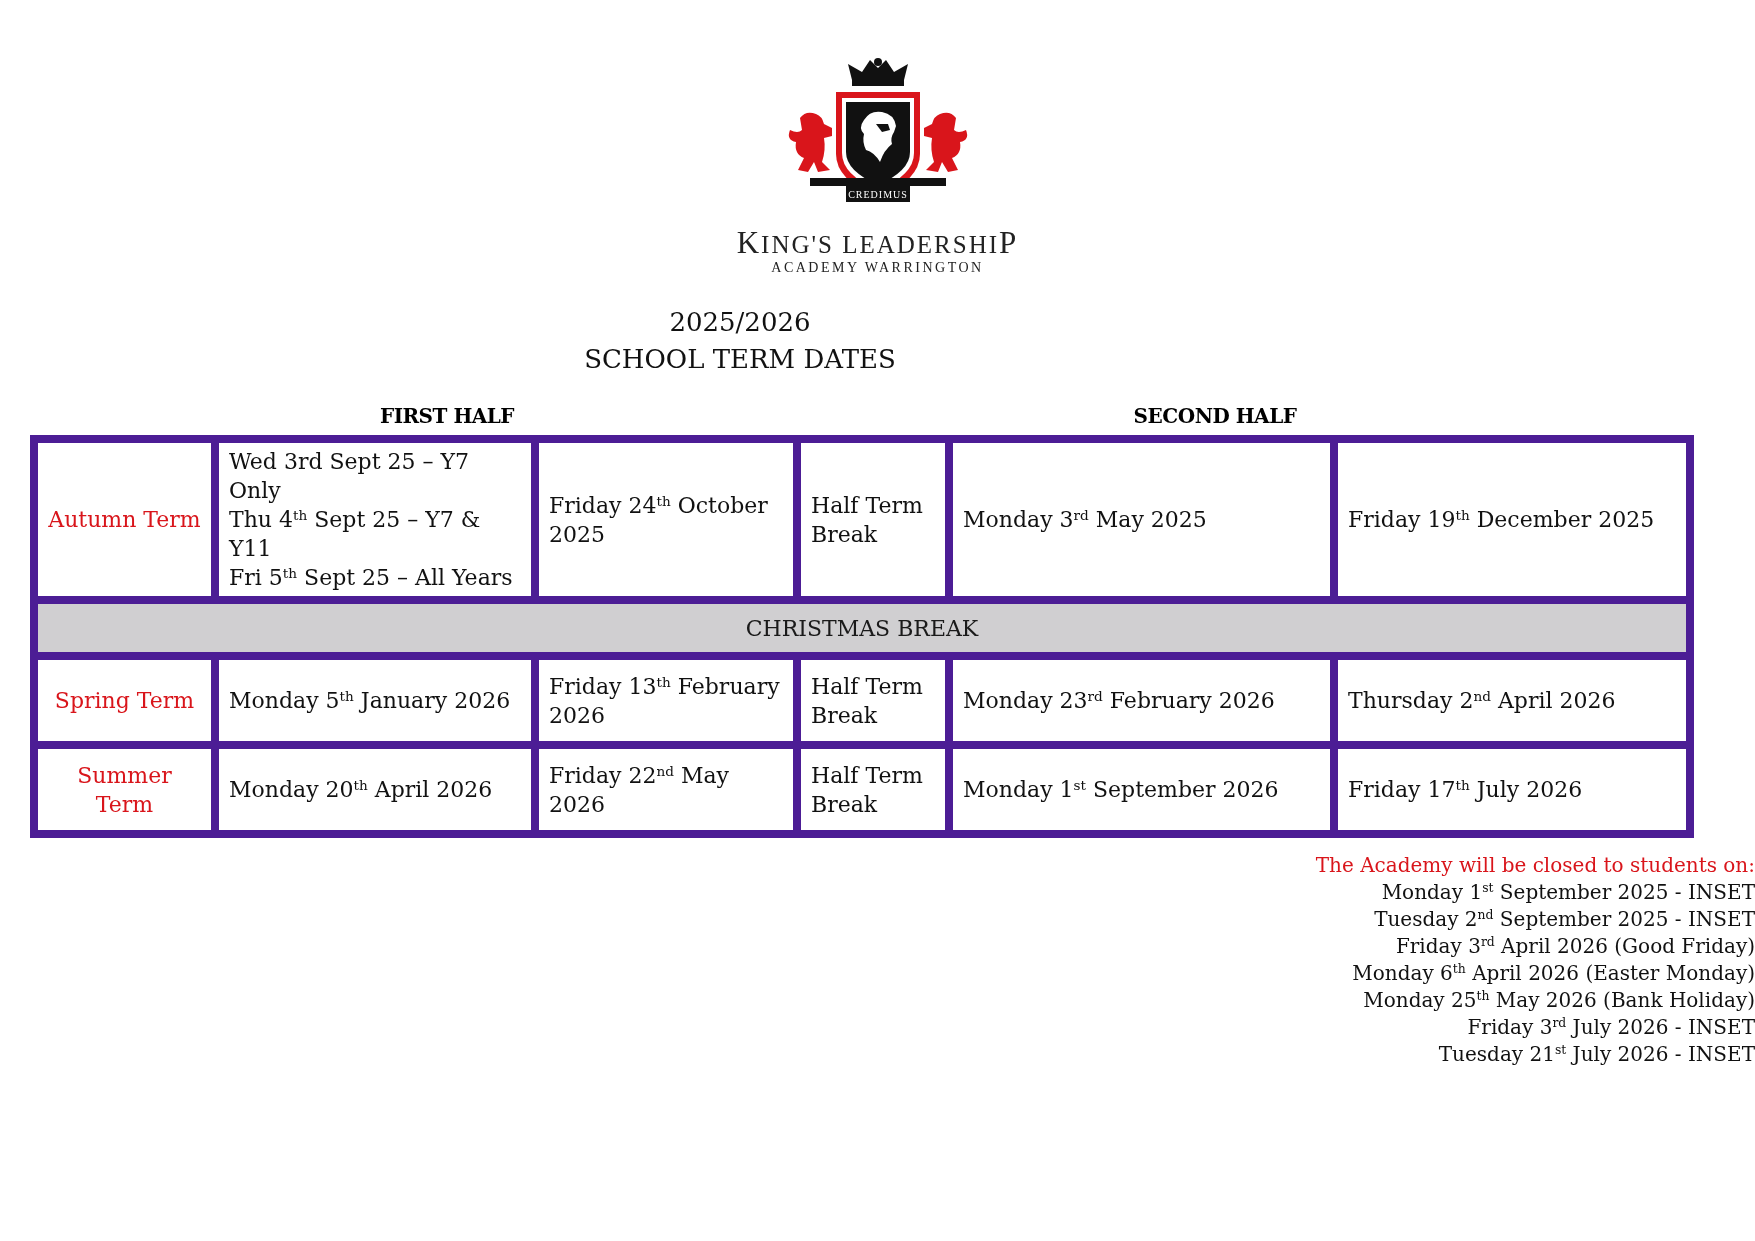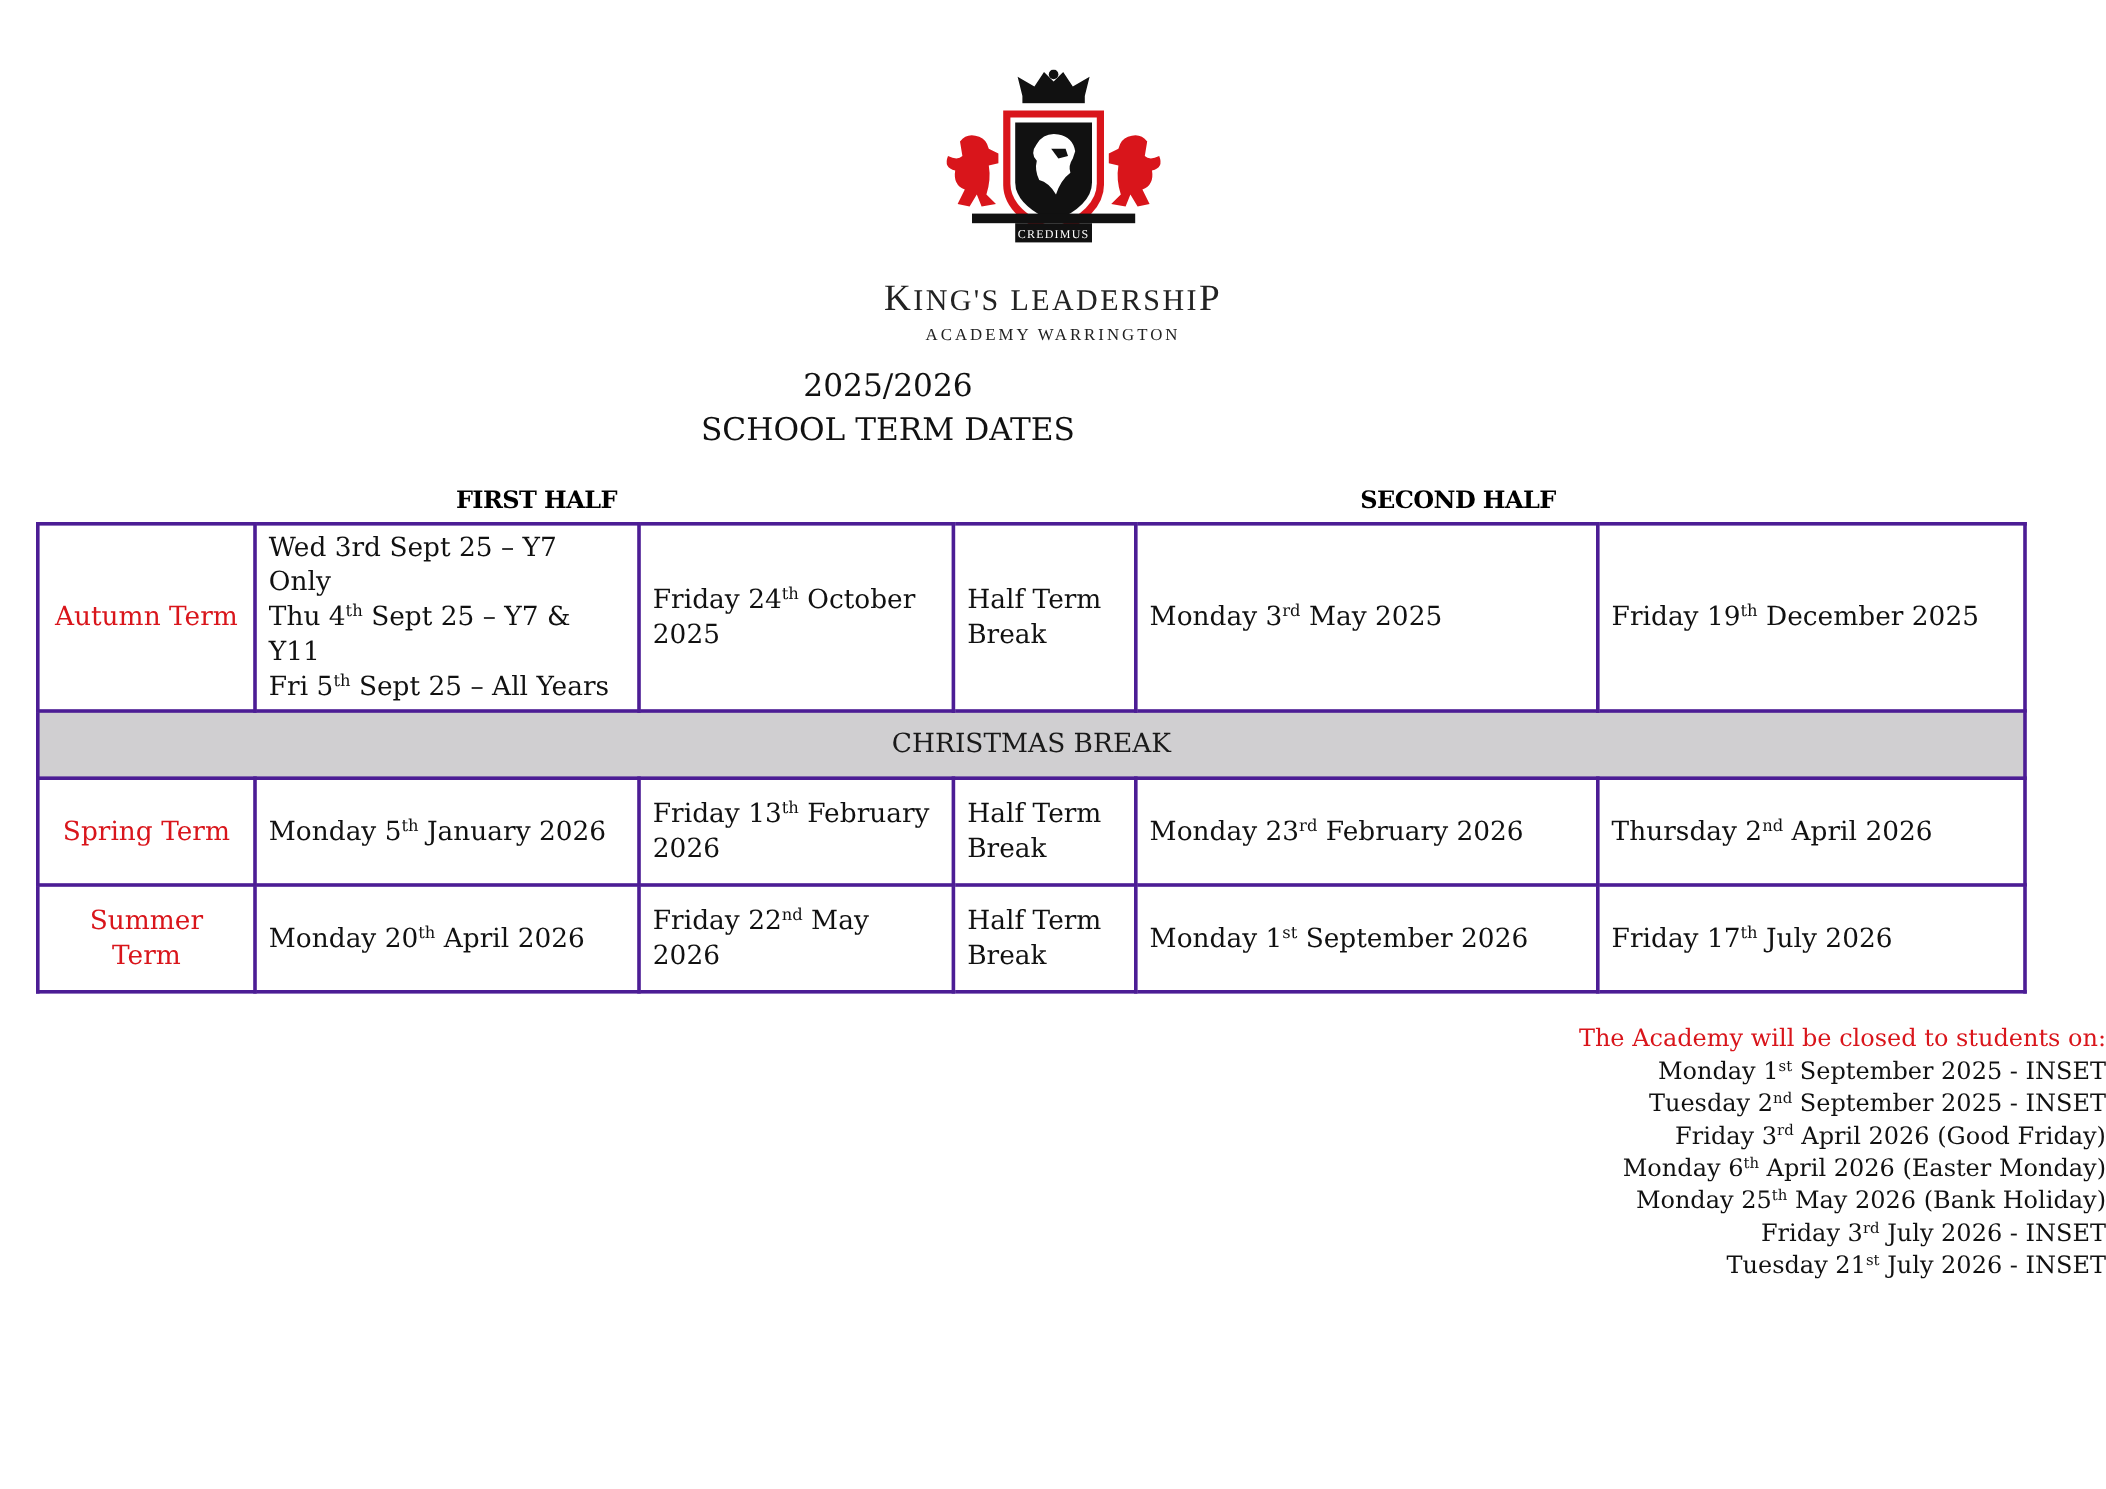--- a/index.html
+++ b/index.html
@@ -4,21 +4,21 @@
   <style>
     html, body { margin: 0; padding: 0; background: #ffffff; }
     body {
       width: 1755px; height: 1241px; position: relative; overflow: hidden;
       font-family: "DejaVu Serif", "Liberation Serif", serif; color: #111;
     }
     .logo-wrap { position: absolute; left: 0; width: 1755px; top: 58px; text-align: center; }
     .crest { display: block; margin: 0 auto; }
     .school-name {
       font-family: "Liberation Serif", "DejaVu Serif", serif;
-      font-size: 25px; letter-spacing: 2px; color: #222; margin-top: 10px; line-height: 40px;
+      font-size: 25px; letter-spacing: 2px; color: #222; margin-top: 10px; line-height: 29px;
     }
     .school-name .big { font-size: 31px; }
     .school-sub {
       font-family: "Liberation Serif", "DejaVu Serif", serif;
       font-size: 14px; letter-spacing: 2.5px; color: #222; line-height: 16px; margin-top: 1px;
     }
     .title-block {
       position: absolute; left: 0; width: 1480px; top: 304px; text-align: center;
       font-family: "DejaVu Serif", serif; font-size: 26px; line-height: 37px; color: #111;
     }
@@ -26,21 +26,21 @@
       position: absolute; top: 404px; font-weight: bold; font-size: 20px;
       font-family: "DejaVu Serif", serif; color: #000; transform: translateX(-50%); white-space: nowrap;
       letter-spacing: -0.5px;
     }
     table.terms {
       position: absolute; left: 30px; top: 435px; width: 1656px;
       border-collapse: collapse; table-layout: fixed;
       font-family: "DejaVu Serif", serif; font-size: 22px; color: #111;
     }
     table.terms td {
-      border: 3px solid #4c1d95; padding: 4px 10px; vertical-align: middle;
+      border: 8px solid #4c1d95; padding: 4px 10px; vertical-align: middle;
       line-height: 29px;
     }
     table.terms tr.term td { height: 89px; box-sizing: border-box; }
     table.terms tr.brk td {
       height: 56px; background: #d0cfd1; text-align: center; color: #1a1a1a;
       font-size: 22px; box-sizing: border-box;
     }
     td.term-name { color: #d9151b; text-align: center; }
     sup { font-size: 0.62em; vertical-align: 0.55em; line-height: 0; }
     .closures {

